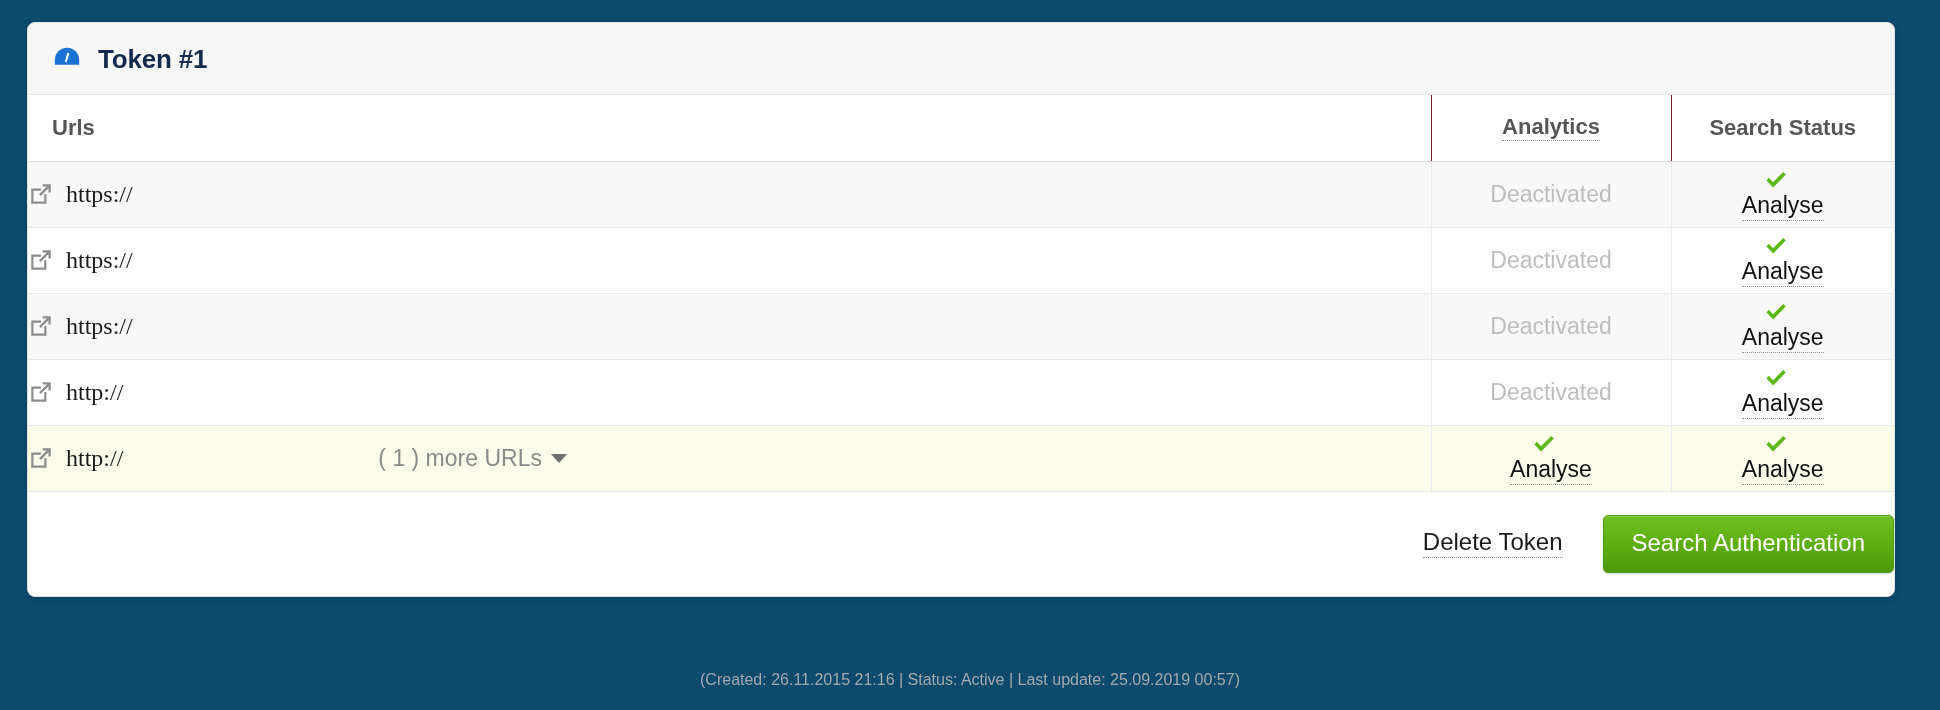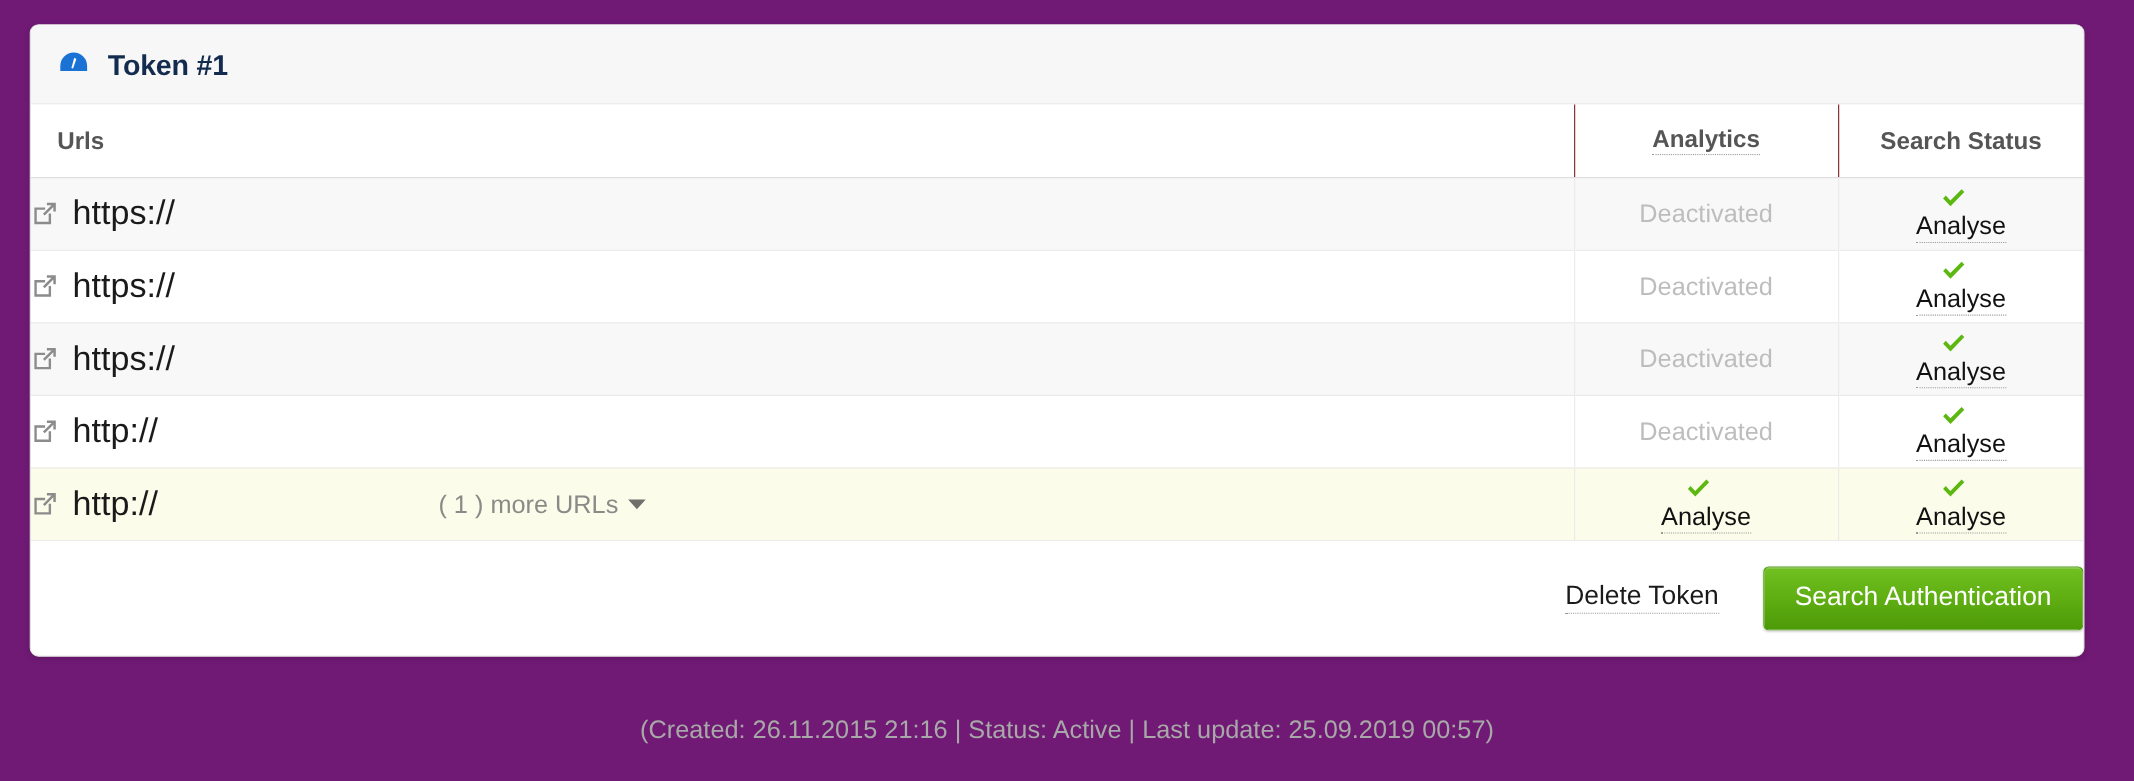--- a/index.html
+++ b/index.html
@@ -10,21 +10,21 @@
     height: 710px;
     background: #ffffff;
     font-family: "Liberation Sans", sans-serif;
     -webkit-font-smoothing: antialiased;
   }
 
   .page {
     position: relative;
     width: 1940px;
     height: 710px;
-    background: #701a75;
+    background: #0c4a6e;
     overflow: hidden;
   }
 
   
   .card {
     position: absolute;
     left: 27px;
     top: 22px;
     width: 1868px;
     background: #ffffff;
@@ -118,22 +118,23 @@
     align-items: center;
   }
   .ext-icon {
     width: 26px;
     height: 26px;
     margin-right: 12px;
     flex: 0 0 auto;
     display: block;
   }
   .url-text {
-    font-size: 31px;
+    font-size: 24px;
     color: #1a1a1a;
+    font-family: Liberation Serif, serif;
   }
   .more-urls {
     margin-left: 255px;
     font-size: 23px;
     color: #8a8a87;
     display: inline-flex;
     align-items: center;
     white-space: nowrap;
   }
   .caret {
@@ -193,24 +194,24 @@
     box-shadow: inset 0 1px 0 rgba(255,255,255,0.22), 0 1px 2px rgba(0,0,0,0.18);
     cursor: pointer;
     line-height: 1;
     white-space: nowrap;
   }
 
   
   .meta-line {
     position: absolute;
     left: 0;
-    top: 650px;
+    top: 671px;
     width: 1940px;
     text-align: center;
-    font-size: 23px;
+    font-size: 16px;
     color: #a8a8a8;
   }
 </style>
 </head>
 <body>
 
 <div class="page">
 
   <div class="card">
 

